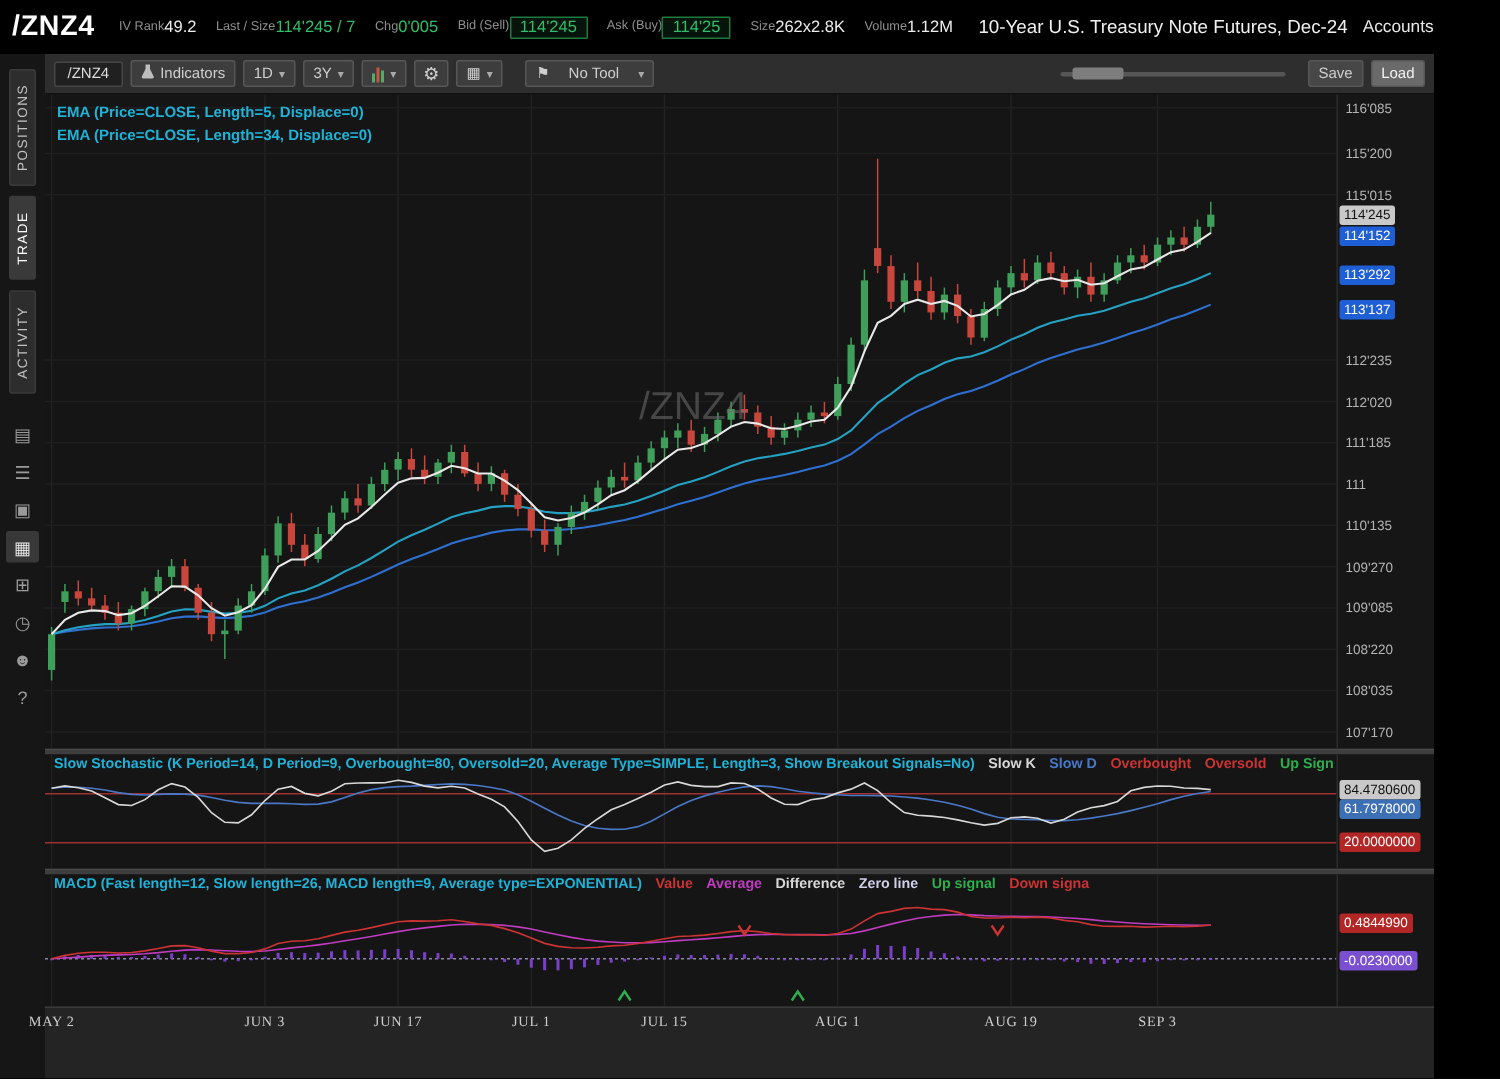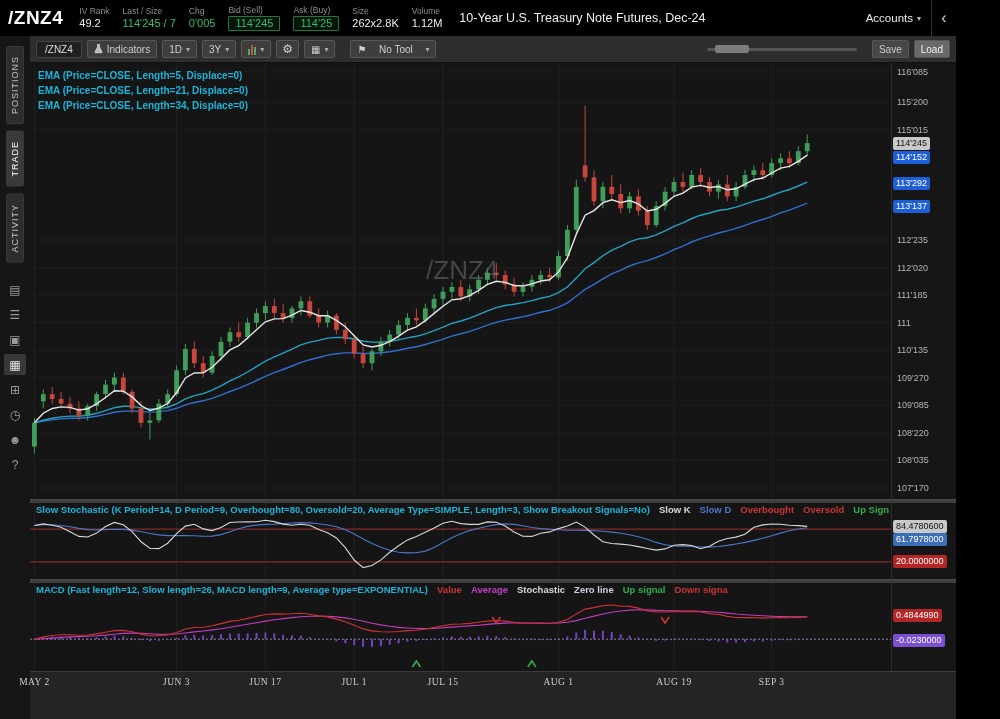--- a/index.html
+++ b/index.html
@@ -3,21 +3,21 @@
 <meta charset="utf-8">
 <style>
   html,body{margin:0;padding:0;background:#000;}
   body{font-family:"Liberation Sans","DejaVu Sans",sans-serif;}
   .app{width:956px;height:719px;display:flex;flex-direction:column;overflow:hidden;background:#000;position:relative;}
 
   
   header{height:36px;flex:0 0 36px;display:flex;align-items:center;color:#e6e6e6;padding-left:8px;background:#000;}
   .sym{font-size:19px;font-weight:bold;letter-spacing:.5px;margin-right:16px;color:#fdfdfd;}
   .hfields{display:flex;align-items:center;height:100%;}
-  .hfield{display:flex;flex-direction:column;justify-content:center;margin-right:13px;}
+  .hfield{display:flex;flex-direction:row;justify-content:center;margin-right:13px;}
   .hfield .lab{font-size:8.5px;color:#8f8f8f;line-height:11px;white-space:nowrap;}
   .hfield .val{font-size:11px;color:#ededed;line-height:13px;white-space:nowrap;}
   .hfield .val.green{color:#2fbf6b;}
   .hfield .val.quotebox{border:1px solid #1d7a3f;background:#07140b;padding:0 6px;color:#2fbf6b;border-radius:1px;}
   .htitle{font-size:12.5px;margin-left:4px;white-space:nowrap;color:#f0f0f0;}
   .accounts{margin-left:auto;display:flex;align-items:center;gap:4px;font-size:11.5px;padding:0 10px;cursor:pointer;color:#e8e8e8;}
   .accounts .dd{font-size:8px;color:#bbb;}
   .collapse{width:24px;height:36px;display:flex;align-items:center;justify-content:center;border-left:1px solid #333;color:#cfcfcf;font-size:16px;cursor:pointer;}
 
   
@@ -384,21 +384,20 @@
                 <line x1="759.4" y1="88.2" x2="759.4" y2="104.8" stroke="#c8463c"></line>
                 <rect x="757.0" y="95.3" width="4.8" height="4.8" fill="#c8463c"></rect>
                 <line x1="768.3" y1="83.4" x2="768.3" y2="102.4" stroke="#3f9e5a"></line>
                 <rect x="765.9" y="88.2" width="4.8" height="11.9" fill="#3f9e5a"></rect>
                 <line x1="777.2" y1="71.5" x2="777.2" y2="92.9" stroke="#3f9e5a"></line>
                 <rect x="774.8" y="80.1" width="4.8" height="8.1" fill="#3f9e5a"></rect>
                 <path d="M4.4 359.8L13.3 350.2L22.2 345.5L31.1 343.9L40.0 344.4L48.9 347.1L57.7 345.8L66.6 340.9L75.5 334.5L84.4 327.8L93.3 328.1L102.1 333.9L111.0 342.5L119.9 347.5L128.8 345.2L137.7 340.5L146.6 329.5L155.4 314.9L164.3 310.0L173.2 309.9L182.1 304.3L191.0 295.8L199.9 286.9L208.7 282.6L217.6 275.0L226.5 266.7L235.4 258.8L244.3 255.9L253.1 255.6L262.0 252.2L270.9 247.5L279.8 249.2L288.7 252.7L297.6 252.7L306.4 257.4L315.3 263.7L324.2 272.7L333.1 281.9L342.0 284.0L350.9 282.3L359.7 278.7L368.6 273.2L377.5 267.1L386.4 263.8L395.3 257.7L404.1 250.4L413.0 243.2L421.9 236.8L430.8 235.7L439.7 232.6L448.6 227.3L457.4 221.4L466.3 218.3L475.2 219.4L484.1 222.5L493.0 223.0L501.9 220.9L510.7 218.0L519.6 216.8L528.5 208.9L537.4 194.8L546.3 171.2L555.1 152.2L564.0 147.6L572.9 139.7L581.8 136.8L590.7 139.6L599.6 137.6L608.4 140.9L617.3 148.0L626.2 146.3L635.1 140.4L644.0 133.3L652.9 130.2L661.7 124.1L670.6 122.4L679.5 124.5L688.4 123.5L697.3 126.8L706.1 125.8L715.0 121.2L723.9 116.6L732.8 115.0L741.7 110.0L750.6 105.1L759.4 103.4L768.3 98.3L777.2 92.2" fill="none" stroke="#e8e8e8" stroke-width="1.4"></path>
               </svg>
             <div class="ema-legend">
               <div>EMA (Price=CLOSE, Length=5, Displace=0)</div>
-              <div>EMA (Price=CLOSE, Length=21, Displace=0)</div>
               <div>EMA (Price=CLOSE, Length=34, Displace=0)</div>
             </div>
             <div class="watermark">/ZNZ4</div>
           </div>
           <div class="axis" id="price-axis">
               <span class="axlabel" style="top: 3.78671px;">116'085</span>
               <span class="axlabel" style="top: 34.3115px;">115'200</span>
               <span class="axlabel" style="top: 61.8581px;">115'015</span>
               <span class="axlabel" style="top: 172.049px;">112'235</span>
               <span class="axlabel" style="top: 199.596px;">112'020</span>
@@ -563,21 +562,21 @@
                 <path d="M382.38235294117646 84 L386.38235294117646 78 L390.38235294117646 84" fill="none" stroke="#2fae4e" stroke-width="1.6"></path>
                 <path d="M497.8529411764706 84 L501.8529411764706 78 L505.8529411764706 84" fill="none" stroke="#2fae4e" stroke-width="1.6"></path>
                 <path d="M462.32352941176475 34 L466.32352941176475 40 L470.32352941176475 34" fill="none" stroke="#cc3333" stroke-width="1.6"></path>
                 <path d="M631.0882352941177 34 L635.0882352941177 40 L639.0882352941177 34" fill="none" stroke="#cc3333" stroke-width="1.6"></path>
               </svg>
             <div class="study-row">
               <span class="cy">MACD (Fast length=12, Slow length=26, MACD length=9, Average type=EXPONENTIAL)</span>
               <span class="legend" id="macd-legend">
                   <span style="color: rgb(204, 51, 51);">Value</span>
                   <span style="color: rgb(192, 60, 192);">Average</span>
-                  <span style="color: rgb(216, 216, 216);">Stochastic</span>
+                  <span style="color: rgb(216, 216, 216);">Difference</span>
                   <span style="color: rgb(207, 207, 232);">Zero line</span>
                   <span style="color: rgb(47, 174, 78);">Up signal</span>
                   <span style="color: rgb(204, 51, 51);">Down signa</span>
                 </span>
             </div>
           </div>
           <div class="axis" id="macd-axis">
               <div class="bubble" style="top: 26.444px; background: rgb(179, 38, 38); color: rgb(255, 255, 255);">0.4844990</div>
               <div class="bubble" style="top: 50.804px; background: rgb(122, 79, 208); color: rgb(255, 255, 255);">-0.0230000</div>
             </div>

